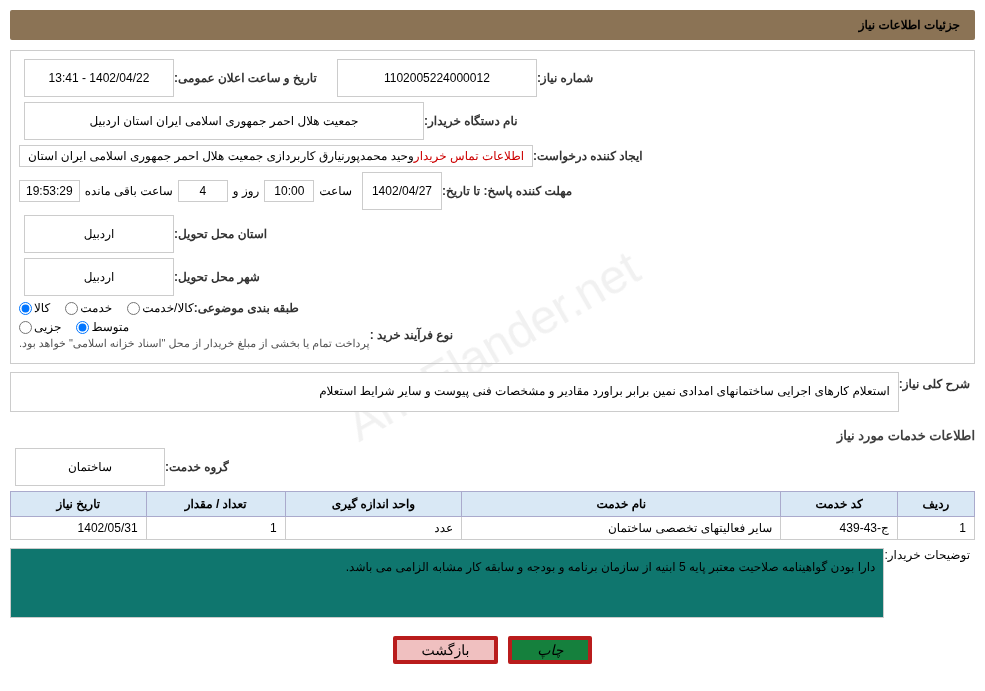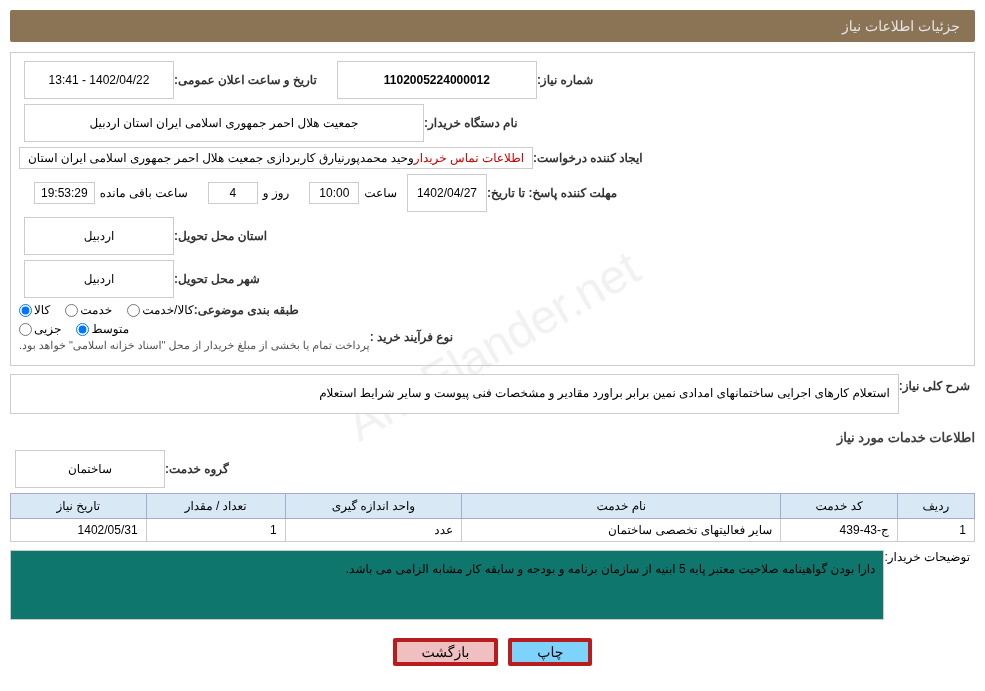--- a/index.html
+++ b/index.html
@@ -11,25 +11,25 @@
     }
     .page-wrapper {
       width: 985px;
       min-height: 691px;
       background: #fff;
       margin: 0 auto;
       padding: 10px;
     }
     .main-title-bar {
       background: #8B7355;
-      color: #e5e5e5;
+      color: #000000;
       text-align: right;
       padding: 8px 15px;
-      font-size: 14px;
-      font-weight: normal;
+      font-size: 12px;
+      font-weight: bold;
       margin-bottom: 10px;
       border-radius: 2px;
     }
     .info-section {
       border: 1px solid #ccc;
       padding: 8px;
       margin-bottom: 8px;
     }
     .info-row {
       display: flex;
@@ -45,21 +45,21 @@
       text-align: right;
     }
     .value-box {
       border: 1px solid #ccc;
       background: #fff;
       padding: 11px 8px;
       min-width: 80px;
       text-align: center;
       margin-left: 5px;
     }
-    .value-box.wide { min-width: 200px; font-weight: bold; }
+    .value-box.wide { min-width: 200px; }
     .value-box.full { min-width: 400px; }
     .value-box.medium { min-width: 150px; }
     .link-style {
       color: #cc0000;
       text-decoration: none;
       cursor: pointer;
     }
     .radio-group {
       display: flex;
       align-items: center;
@@ -93,21 +93,21 @@
     table {
       width: 100%;
       border-collapse: collapse;
       margin-bottom: 8px;
     }
     table th {
       background: #d9e8f5;
       border: 1px solid #aac;
       padding: 5px 8px;
       text-align: center;
-      font-weight: normal;
+      font-weight: bold;
     }
     table td {
       border: 1px solid #ccc;
       padding: 4px 8px;
       text-align: right;
     }
     table tr:nth-child(even) td { background: #f9f9f9; }
     .buyer-notes {
       border: 1px solid #ccc;
       padding: 8px;
@@ -138,21 +138,22 @@
     }
     .btn {
       padding: 2px 25px;
       border: 4px solid #b91c1c;
       cursor: pointer;
       font-size: 14px;
       font-family: Tahoma, Arial, sans-serif;
       border-radius: 2px;
     }
     .btn-print {
-      background: #7dd3fc;
+      background: #15803d;
+      font-style: italic;
     }
     .btn-back {
       background: #f0c0c0;
     }
     .watermark {
       position: fixed;
       top: 50%;
       left: 50%;
       transform: translate(-50%, -50%) rotate(-30deg);
       font-size: 48px;
@@ -170,21 +171,20 @@
       display: flex;
       align-items: center;
       gap: 5px;
       flex-direction: row-reverse;
     }
     .small-box {
       border: 1px solid #ccc;
       padding: 3px 6px;
       min-width: 50px;
       text-align: center;
-      margin-left: 15px;
     }
   </style>
 </head>
 <body>
 
 <div class="page-wrapper">
   <div class="watermark">AnaElander.net</div>
   <div class="content-wrap">
 
     <div class="main-title-bar">جزئیات اطلاعات نیاز</div>

